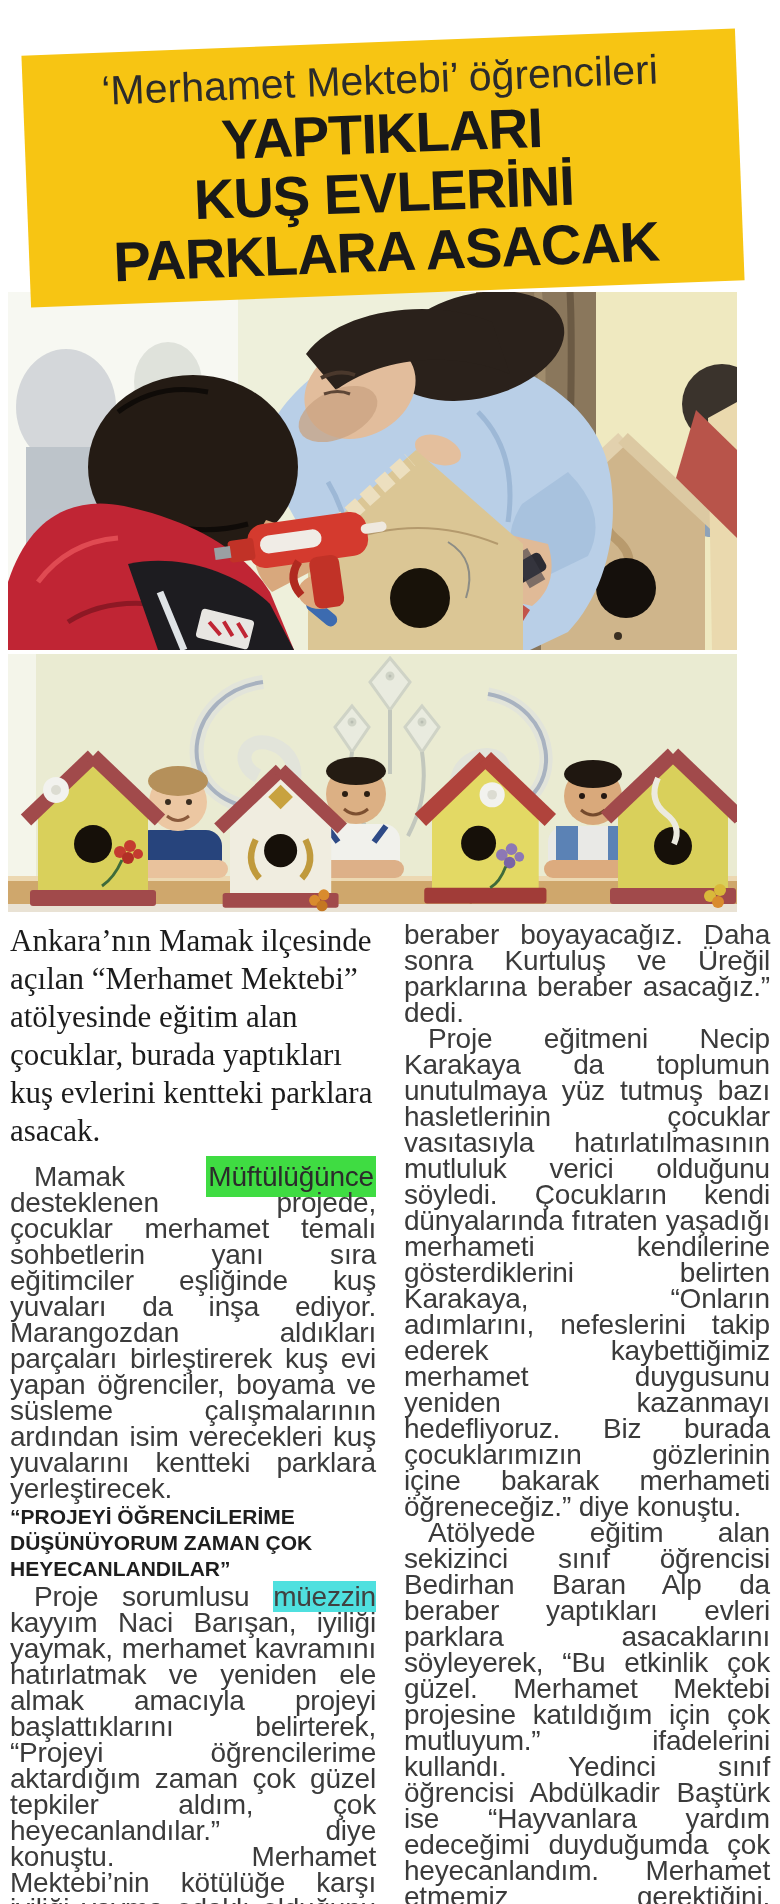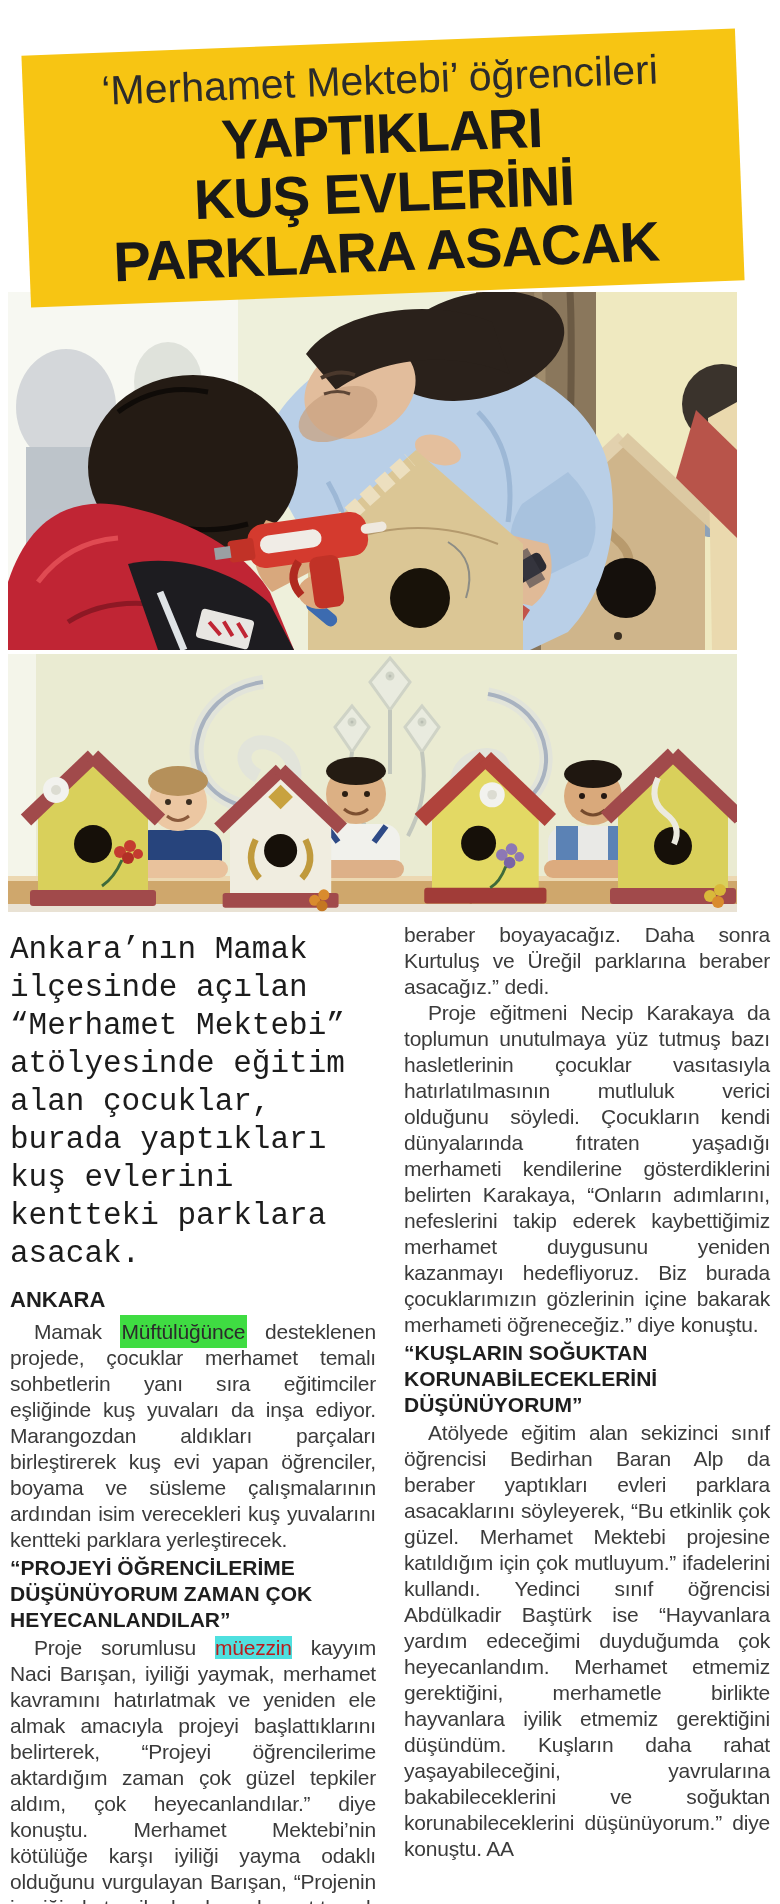--- a/index.html
+++ b/index.html
@@ -25,35 +25,35 @@
   
   .photo{position:absolute;left:8px;width:729px;overflow:hidden;z-index:1;}
   #photo1{top:292px;height:358px;}
   #photo2{top:654px;height:258px;}
   .photo svg{display:block;}
   
   .col{position:absolute;top:922px;width:366px;color:#3b3b3b;}
   .col-left{left:10px;}
   .col-right{left:404px;}
   .lead{
-    font-family:Liberation Mono, monospace;font-size:31px;line-height:38px;color:#1c1c1c;
-    margin:9px 0 14px 0;
+    font-family:Liberation Serif, serif;font-size:31px;line-height:38px;color:#1c1c1c;
+    margin:0 0 14px 0;
   }
   .dateline{font-size:22px;font-weight:bold;color:#1e1e1e;margin:10px 0 6px 0;}
   .body-p{
-    font-size:21px;line-height:26px;letter-spacing:-0.2px;margin:0;
+    font-size:28px;line-height:26px;letter-spacing:-0.2px;margin:0;
     text-align:justify;text-indent:24px;
   }
   .body-p.noindent{text-indent:0;}
   .subhead{
     font-size:21px;line-height:26px;font-weight:bold;color:#1e1e1e;margin:2px 0;
     text-align:left;text-indent:0;
   }
   mark.hl-green{background:#3fdc42;color:#2b2b2b;padding:5px 2px;}
-  mark.hl-cyan{background:#4fe0df;color:#b91c1c;padding:0 0;}
+  mark.hl-cyan{background:#4fe0df;color:#404040;padding:0 0;}
 </style>
 </head>
 <body>
 
 <div class="page">
 
   <div class="banner" style="background:#f7c513;">
     <div class="kicker">‘Merhamet Mektebi’ öğrencileri</div>
     <div class="hline">YAPTIKLARI</div>
     <div class="hline">KUŞ EVLERİNİ</div>
@@ -262,26 +262,24 @@
         <path d="M40,28 q-10,22 8,36 q16,12 8,30" stroke="#eceadf" stroke-width="6" fill="none"></path>
         <circle cx="92" cy="146" r="6" fill="#d9b93a"></circle>
           <circle cx="102" cy="140" r="6" fill="#d9b93a"></circle>
           <circle cx="100" cy="152" r="6" fill="#d98b2e"></circle>
       </g>
     </svg>
   </div>
 
   <div class="col col-left">
     <p class="lead">Ankara’nın Mamak ilçesinde açılan “Merhamet Mektebi” atölyesinde eğitim alan çocuklar, burada yaptıkları kuş evlerini kentteki parklara asacak.</p>
-    <div class="dateline">ANKARA</div>
     <p class="body-p"><span>Mamak </span><mark class="hl-green" style="background: rgb(63, 220, 66);">Müftülüğünce</mark><span> desteklenen projede, çocuklar merhamet temalı sohbetlerin yanı sıra eğitimciler eşliğinde kuş yuvaları da inşa ediyor. Marangozdan aldıkları parçaları birleştirerek kuş evi yapan öğrenciler, boyama ve süsleme çalışmalarının ardından isim verecekleri kuş yuvalarını kentteki parklara yerleştirecek.</span></p>
     <p class="subhead">“PROJEYİ ÖĞRENCİLERİME DÜŞÜNÜYORUM ZAMAN ÇOK HEYECANLANDILAR”</p>
     <p class="body-p"><span>Proje sorumlusu </span><mark class="hl-cyan" style="background: rgb(79, 224, 223);">müezzin</mark><span> kayyım Naci Barışan, iyiliği yaymak, merhamet kavramını hatırlatmak ve yeniden ele almak amacıyla projeyi başlattıklarını belirterek, “Projeyi öğrencilerime aktardığım zaman çok güzel tepkiler aldım, çok heyecanlandılar.” diye konuştu. Merhamet Mektebi’nin kötülüğe karşı iyiliği yayma odaklı olduğunu vurgulayan Barışan, “Projenin içeriğinde teorik olarak merhamet temalı anlatımlar var. Pratik olarak ise arkadaşlarımızla birlikte kuş evlerini inşa ettik,</span></p>
   </div>
 
   <div class="col col-right">
     <p class="body-p noindent">beraber boyayacağız. Daha sonra Kurtuluş ve Üreğil parklarına beraber asacağız.” dedi.</p>
     <p class="body-p">Proje eğitmeni Necip Karakaya da toplumun unutulmaya yüz tutmuş bazı hasletlerinin çocuklar vasıtasıyla hatırlatılmasının mutluluk verici olduğunu söyledi. Çocukların kendi dünyalarında fıtraten yaşadığı merhameti kendilerine gösterdiklerini belirten Karakaya, “Onların adımlarını, nefeslerini takip ederek kaybettiğimiz merhamet duygusunu yeniden kazanmayı hedefliyoruz. Biz burada çocuklarımızın gözlerinin içine bakarak merhameti öğreneceğiz.” diye konuştu.</p>
-    <p class="subhead">“KUŞLARIN SOĞUKTAN KORUNABİLECEKLERİNİ DÜŞÜNÜYORUM”</p>
     <p class="body-p">Atölyede eğitim alan sekizinci sınıf öğrencisi Bedirhan Baran Alp da beraber yaptıkları evleri parklara asacaklarını söyleyerek, “Bu etkinlik çok güzel. Merhamet Mektebi projesine katıldığım için çok mutluyum.” ifadelerini kullandı. Yedinci sınıf öğrencisi Abdülkadir Baştürk ise “Hayvanlara yardım edeceğimi duyduğumda çok heyecanlandım. Merhamet etmemiz gerektiğini, merhametle birlikte hayvanlara iyilik etmemiz gerektiğini düşündüm. Kuşların daha rahat yaşayabileceğini, yavrularına bakabileceklerini ve soğuktan korunabileceklerini düşünüyorum.” diye konuştu. AA</p>
   </div>
 
 </div>
 
 </body></html>

